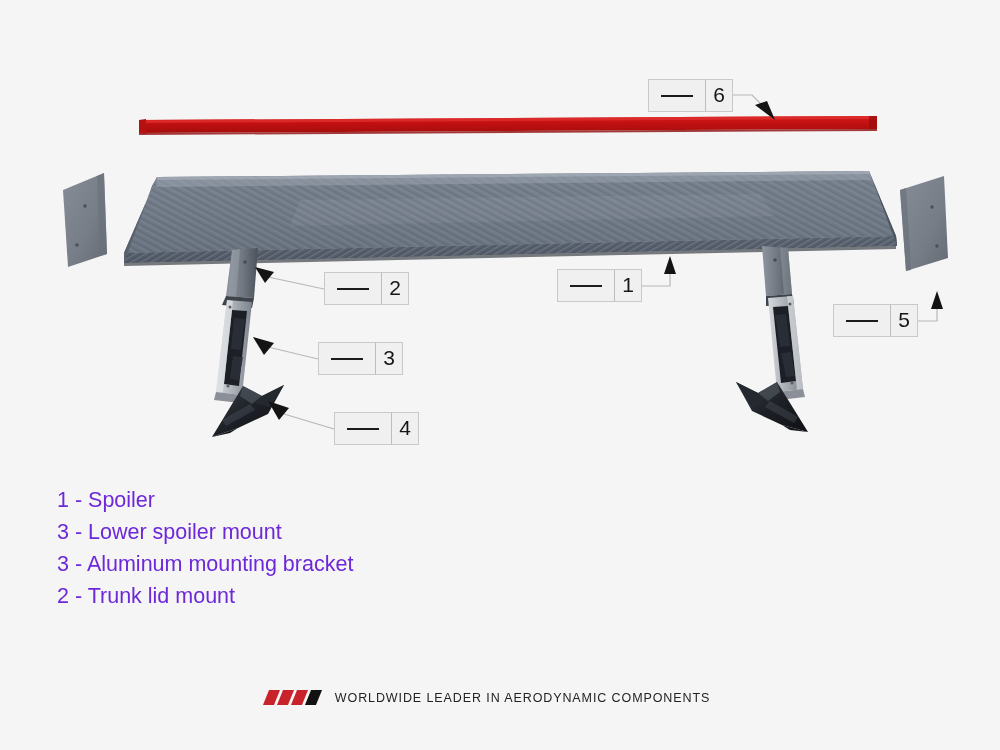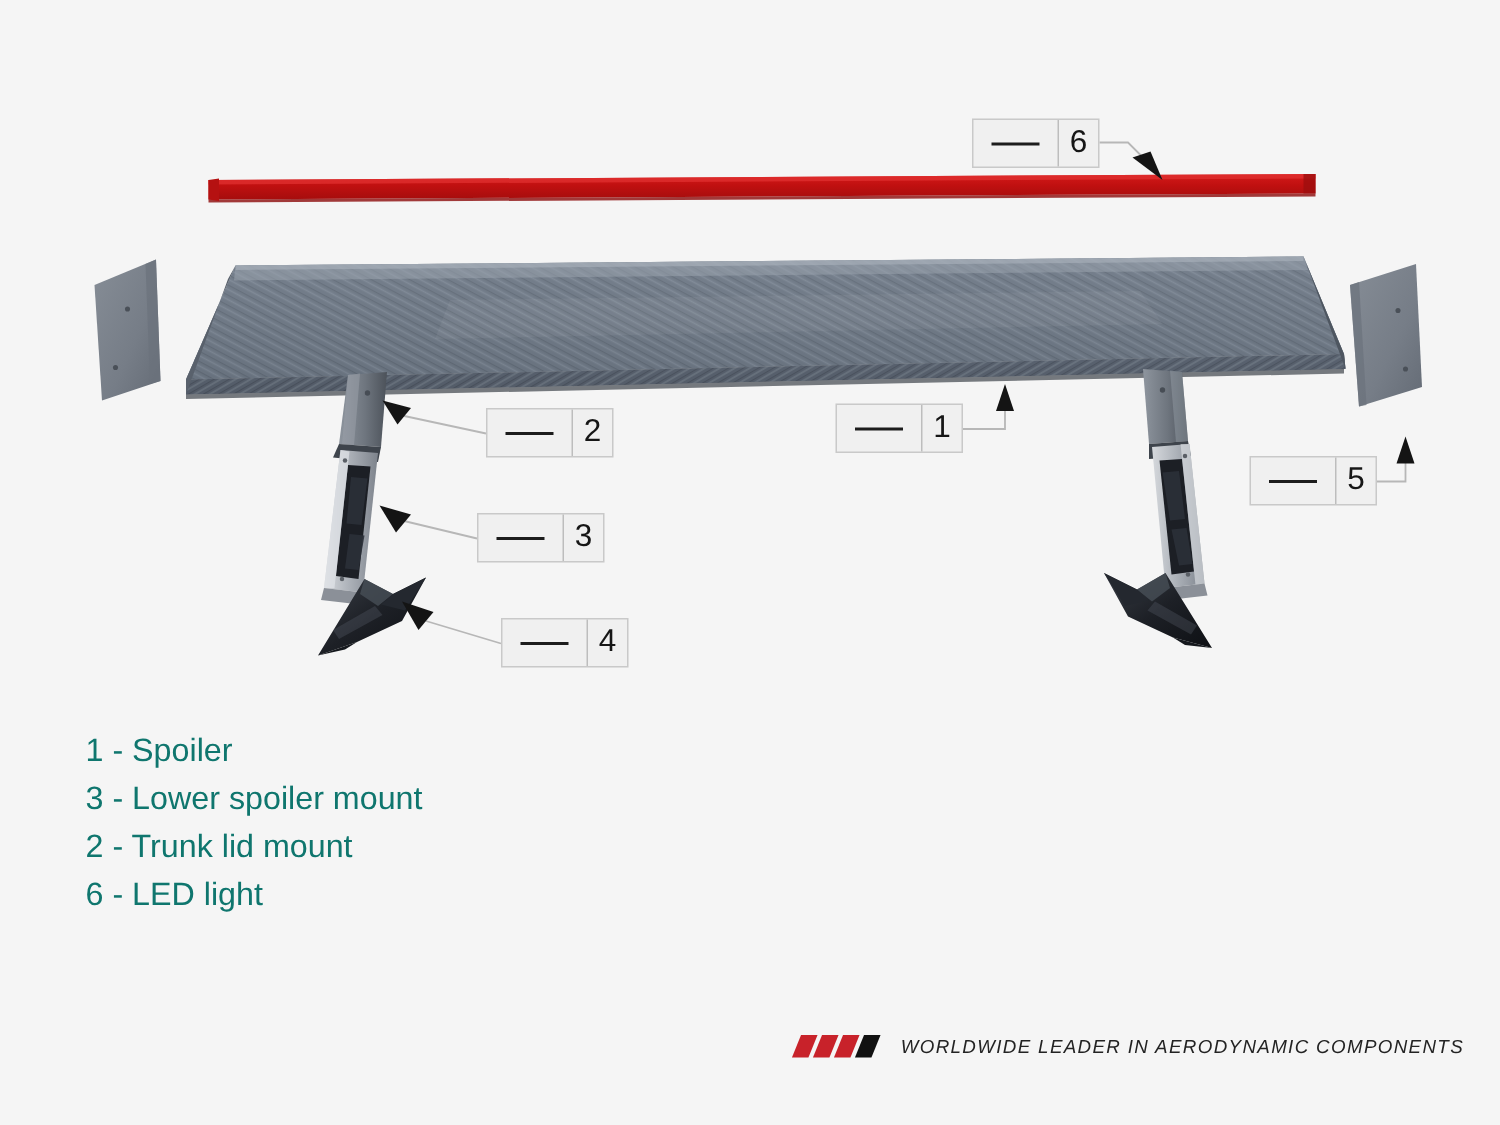--- a/index.html
+++ b/index.html
@@ -65,35 +65,34 @@
   
   #legend {
     position: absolute;
     left: 57px;
     top: 484px;
     width: 460px;
   }
   #legend .legend-row {
     font-size: 21.5px;
     line-height: 32px;
-    color: #0f766e;
+    color: #6d28d9;
     white-space: nowrap;
     font-family: "Liberation Sans", sans-serif;
   }
 
   
   #footer {
     position: absolute;
     left: 0;
     top: 690px;
     width: 976px;
     display: flex;
     align-items: center;
-    justify-content: flex-end;
-    font-style: italic;
+    justify-content: center;
   }
   #footer .logo-mark {
     display: flex;
     align-items: center;
     margin-right: 13px;
   }
   #footer .logo-mark .bar {
     width: 11px;
     height: 15px;
     margin-right: 3px;
@@ -326,22 +325,22 @@
   <div class="callout" style="left:648px; top:79px;">
     <div class="dash-cell">
       <span class="dash"></span>
     </div>
     <div class="num-cell">6</div>
   </div>
 
   <div id="legend">
     <div class="legend-row">1 - Spoiler</div>
     <div class="legend-row">3 - Lower spoiler mount</div>
+    <div class="legend-row">3 - Aluminum mounting bracket</div>
     <div class="legend-row">2 - Trunk lid mount</div>
-    <div class="legend-row">6 - LED light</div>
   </div>
 
   <div id="footer">
     <div class="logo-mark">
       <span class="bar" style="background:#c8222a;"></span>
       <span class="bar" style="background:#c8222a;"></span>
       <span class="bar" style="background:#c8222a;"></span>
       <span class="bar" style="background:#111111;"></span>
     </div>
     <div class="tagline">WORLDWIDE LEADER IN AERODYNAMIC COMPONENTS</div>

